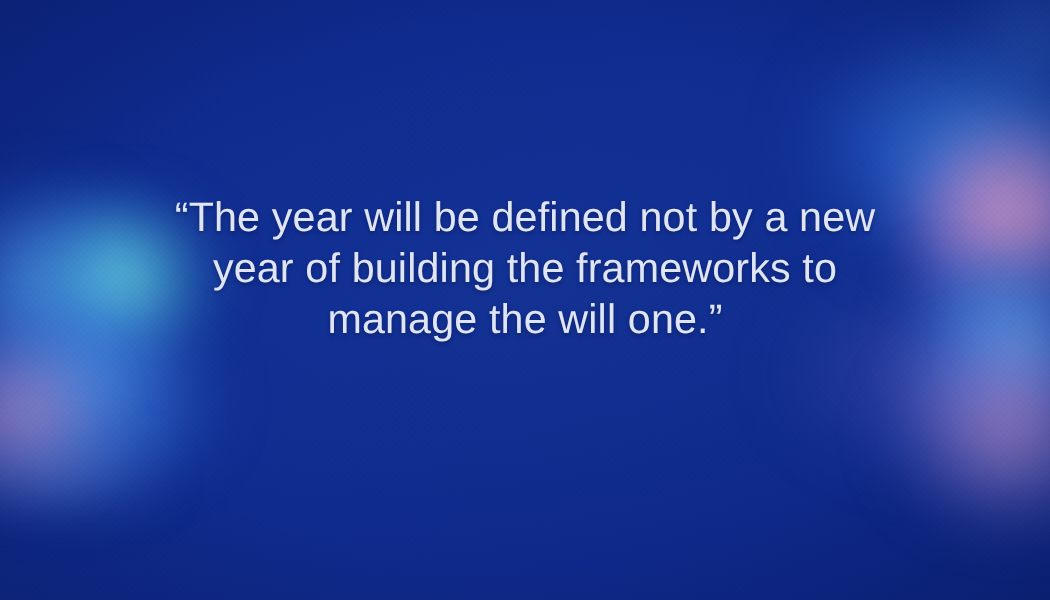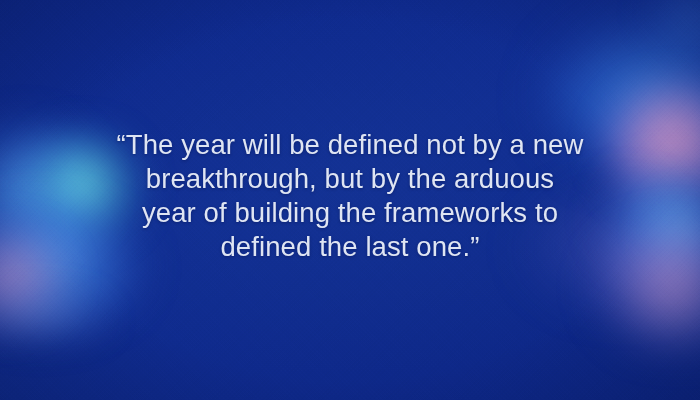--- a/index.html
+++ b/index.html
@@ -230,18 +230,17 @@
     <div class="blob blob-left-blue-low"></div>
     <div class="blob blob-left-pink"></div>
     <div class="blob blob-left-tail"></div>
   </div>
 
   <div class="vignette"></div>
   <div class="texture"></div>
 
   <div class="quote-block">
     <span class="quote-line">“The year will be defined not by a new</span>
-    <span class="quote-line">breakthrough, but by the arduous</span>
     <span class="quote-line">year of building the frameworks to</span>
-    <span class="quote-line">defined the last one.”</span>
+    <span class="quote-line">manage the will one.”</span>
   </div>
 
 </div>
 
 </body></html>

